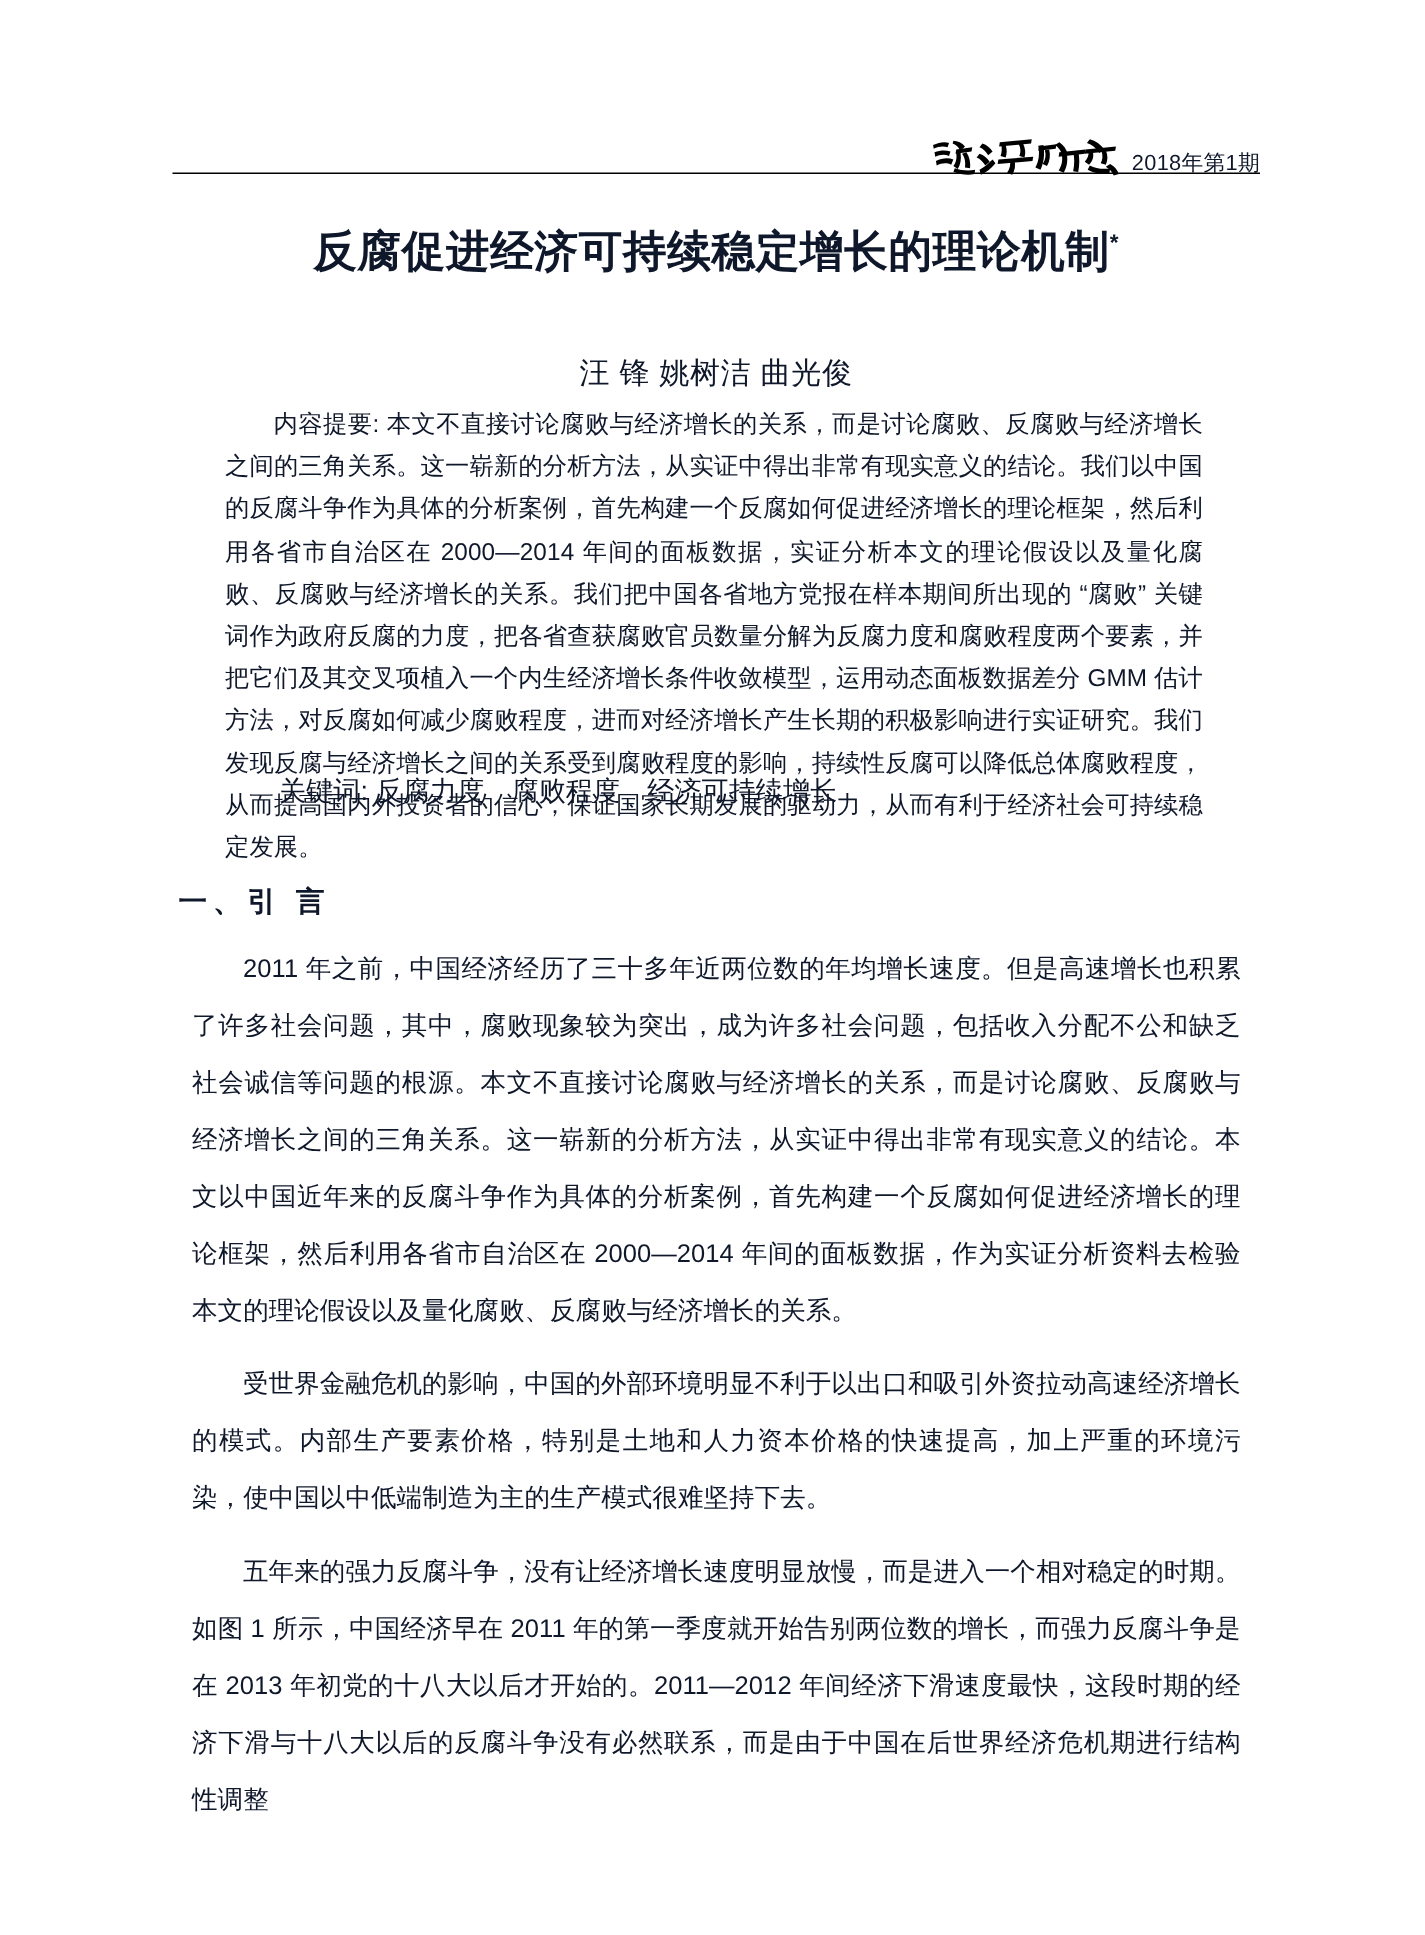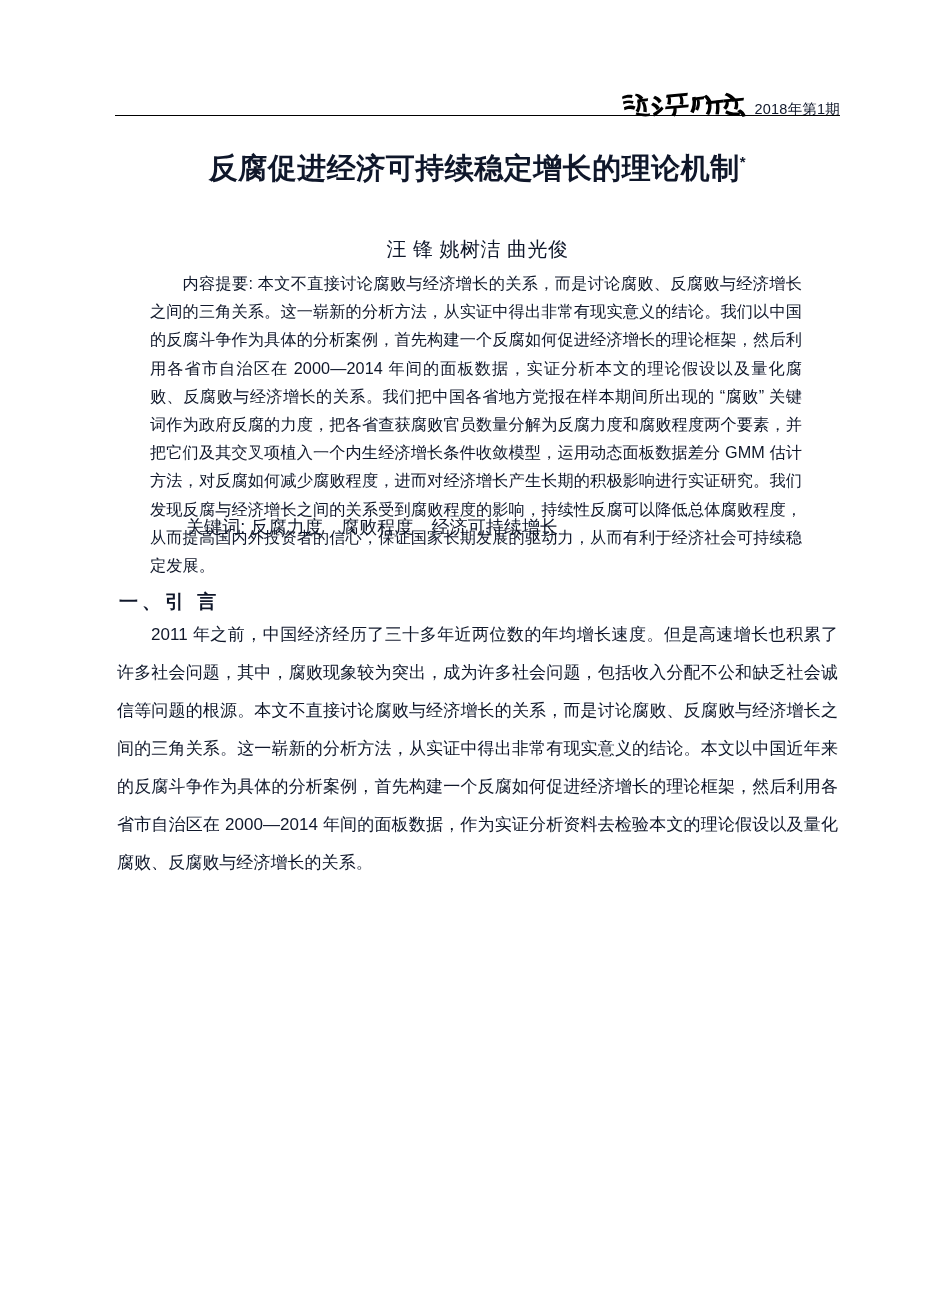--- a/index.html
+++ b/index.html
@@ -129,21 +129,21 @@
     left: 117px;
     top: 616px;
     width: 721px;
     font-size: 17px;
     line-height: 38px;
     text-align: justify;
     text-justify: inter-ideograph;
     letter-spacing: 0.05px;
   }
   .body-col p {
-    margin: 0;
+    margin: 11px;
     text-indent: 2em;
   }
 </style>
 </head>
 <body>
 
 <div class="page">
 
   <div class="masthead">
     <svg class="journal-logo" viewBox="0 0 264 62" aria-label="经济研究">
@@ -194,15 +194,17 @@
   <div class="abstract">
     <p>内容提要: 本文不直接讨论腐败与经济增长的关系，而是讨论腐败、反腐败与经济增长之间的三角关系。这一崭新的分析方法，从实证中得出非常有现实意义的结论。我们以中国的反腐斗争作为具体的分析案例，首先构建一个反腐如何促进经济增长的理论框架，然后利用各省市自治区在 2000—2014 年间的面板数据，实证分析本文的理论假设以及量化腐败、反腐败与经济增长的关系。我们把中国各省地方党报在样本期间所出现的 “腐败” 关键词作为政府反腐的力度，把各省查获腐败官员数量分解为反腐力度和腐败程度两个要素，并把它们及其交叉项植入一个内生经济增长条件收敛模型，运用动态面板数据差分 GMM 估计方法，对反腐如何减少腐败程度，进而对经济增长产生长期的积极影响进行实证研究。我们发现反腐与经济增长之间的关系受到腐败程度的影响，持续性反腐可以降低总体腐败程度，从而提高国内外投资者的信心，保证国家长期发展的驱动力，从而有利于经济社会可持续稳定发展。</p>
   </div>
 
   <div class="keywords">关键词: 反腐力度　腐败程度　经济可持续增长</div>
 
   <h2 class="section-heading">一、引 言</h2>
 
   <div class="body-col">
     <p>2011 年之前，中国经济经历了三十多年近两位数的年均增长速度。但是高速增长也积累了许多社会问题，其中，腐败现象较为突出，成为许多社会问题，包括收入分配不公和缺乏社会诚信等问题的根源。本文不直接讨论腐败与经济增长的关系，而是讨论腐败、反腐败与经济增长之间的三角关系。这一崭新的分析方法，从实证中得出非常有现实意义的结论。本文以中国近年来的反腐斗争作为具体的分析案例，首先构建一个反腐如何促进经济增长的理论框架，然后利用各省市自治区在 2000—2014 年间的面板数据，作为实证分析资料去检验本文的理论假设以及量化腐败、反腐败与经济增长的关系。</p>
+    <p>受世界金融危机的影响，中国的外部环境明显不利于以出口和吸引外资拉动高速经济增长的模式。内部生产要素价格，特别是土地和人力资本价格的快速提高，加上严重的环境污染，使中国以中低端制造为主的生产模式很难坚持下去。</p>
+    <p>五年来的强力反腐斗争，没有让经济增长速度明显放慢，而是进入一个相对稳定的时期。如图 1 所示，中国经济早在 2011 年的第一季度就开始告别两位数的增长，而强力反腐斗争是在 2013 年初党的十八大以后才开始的。2011—2012 年间经济下滑速度最快，这段时期的经济下滑与十八大以后的反腐斗争没有必然联系，而是由于中国在后世界经济危机期进行结构性调整</p>
   </div>
 
 </div>
 
 </body></html>

